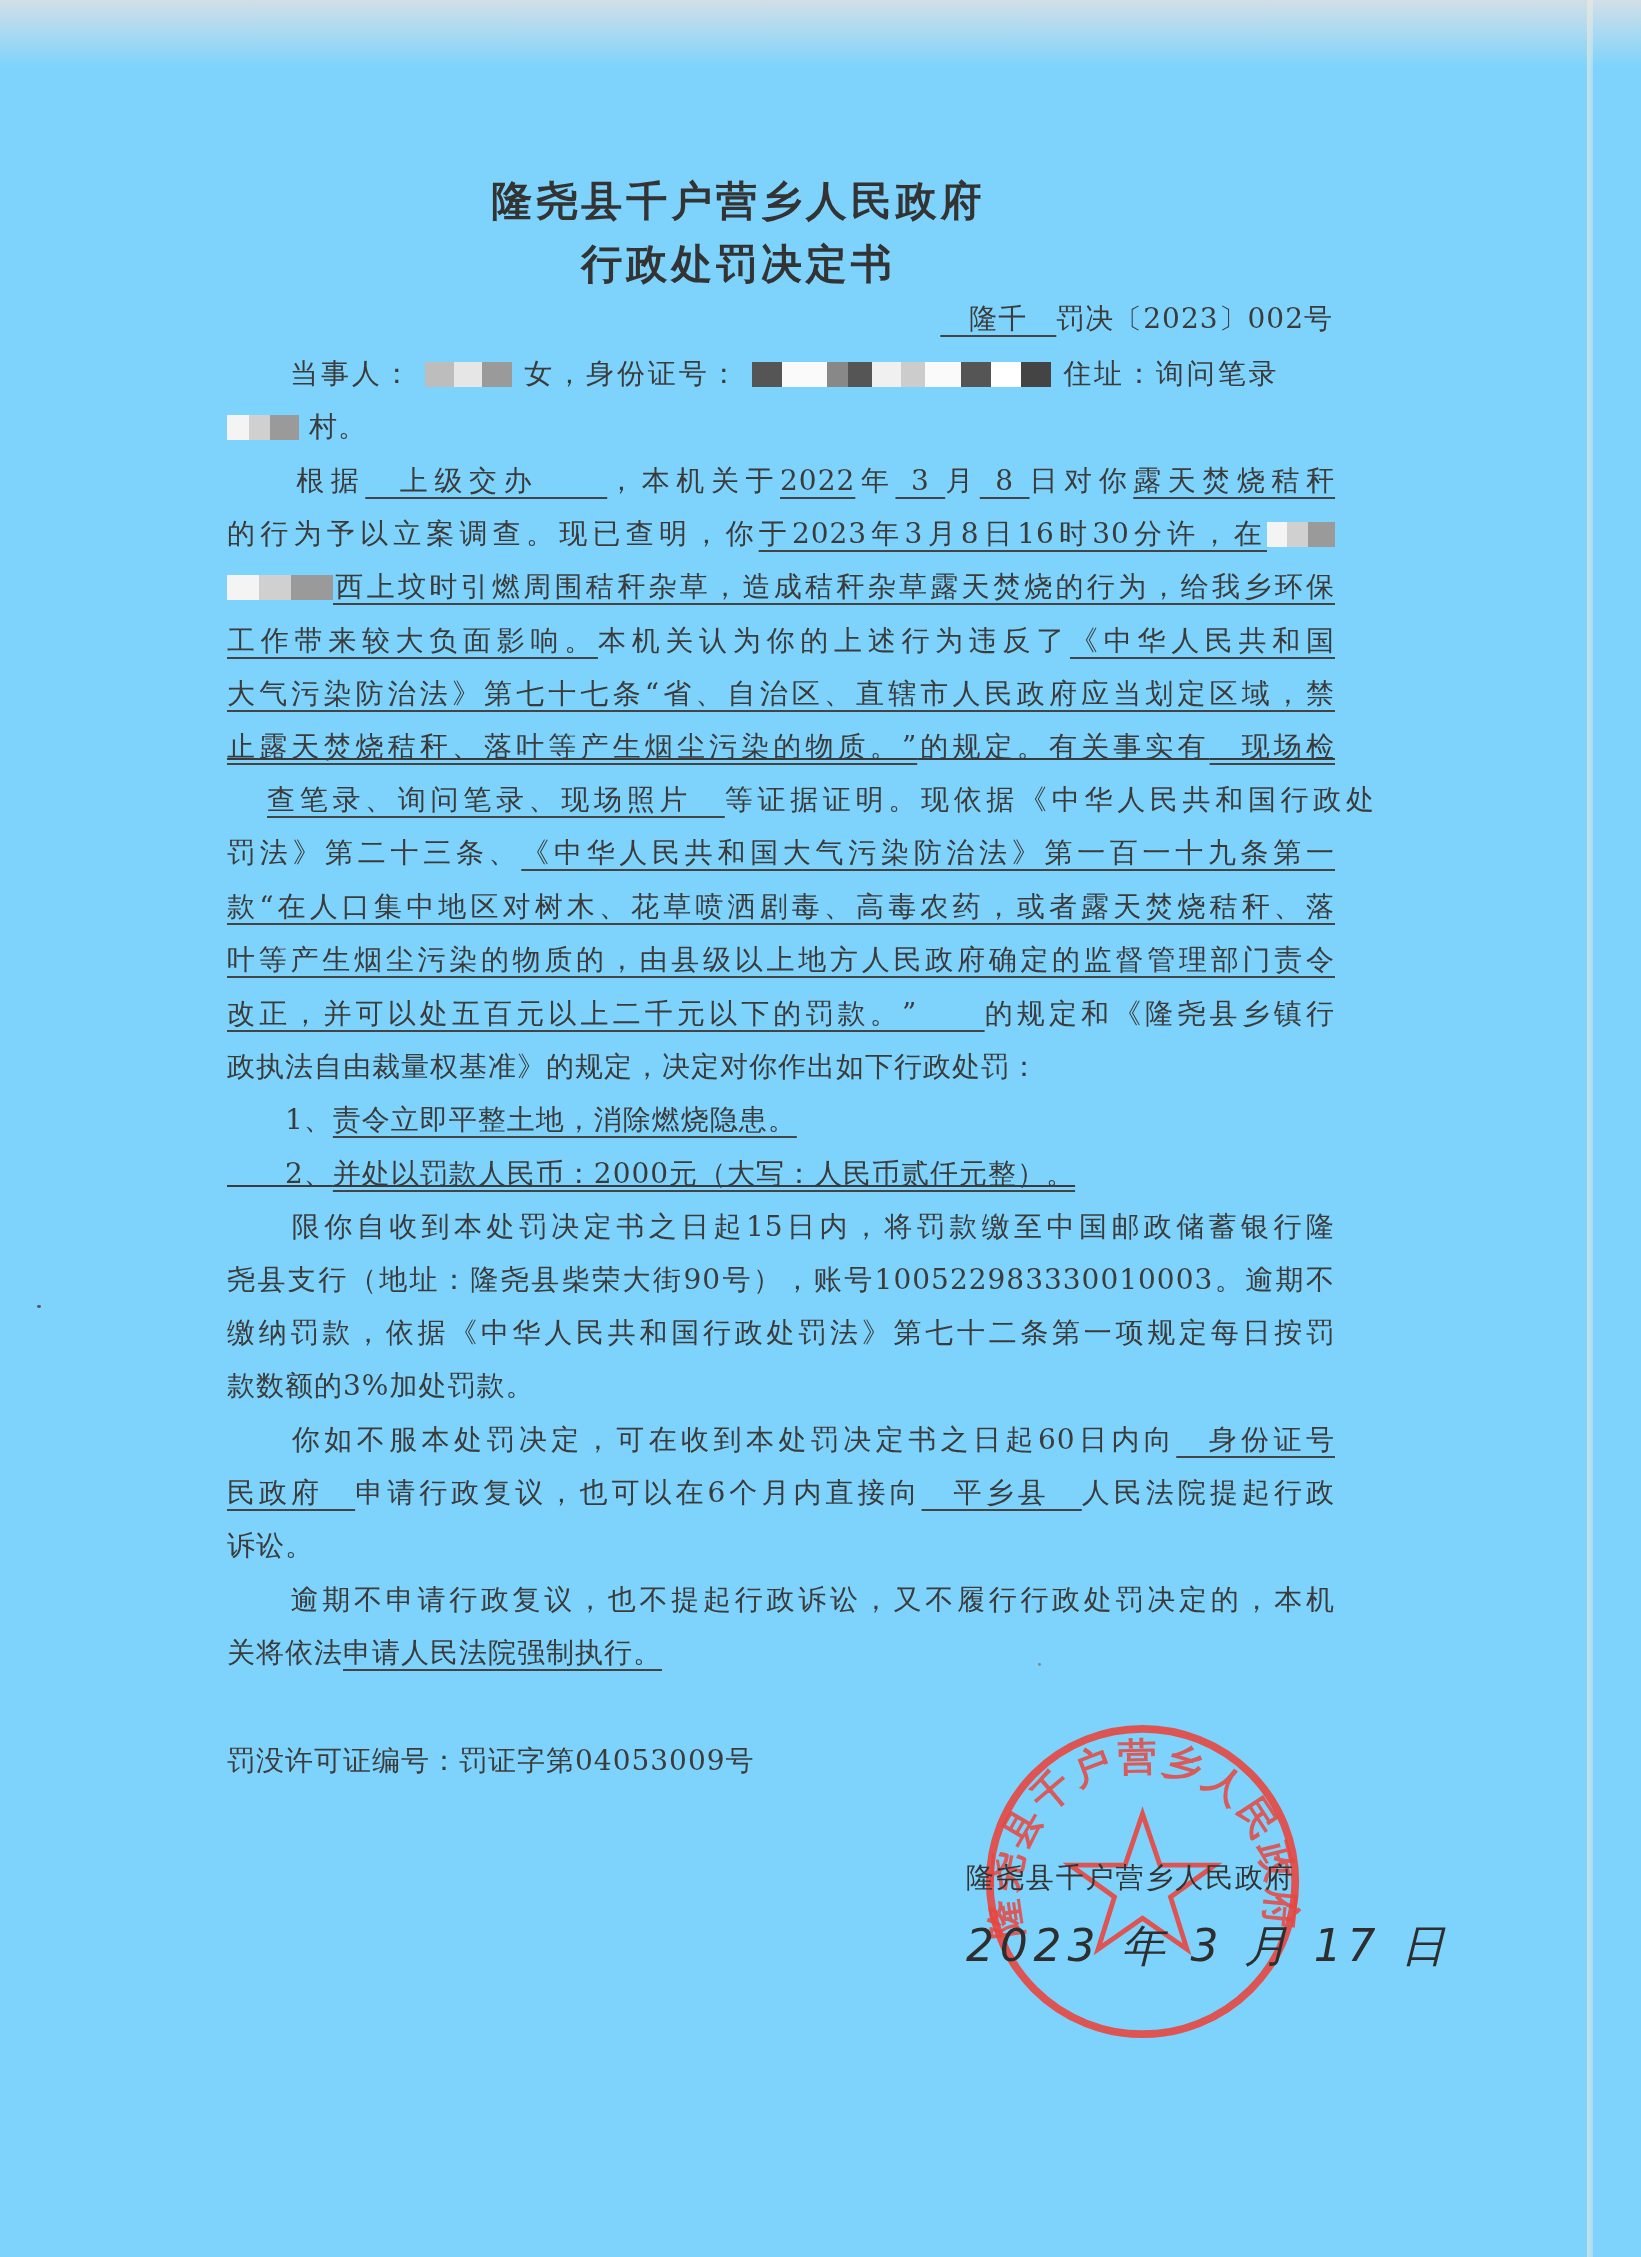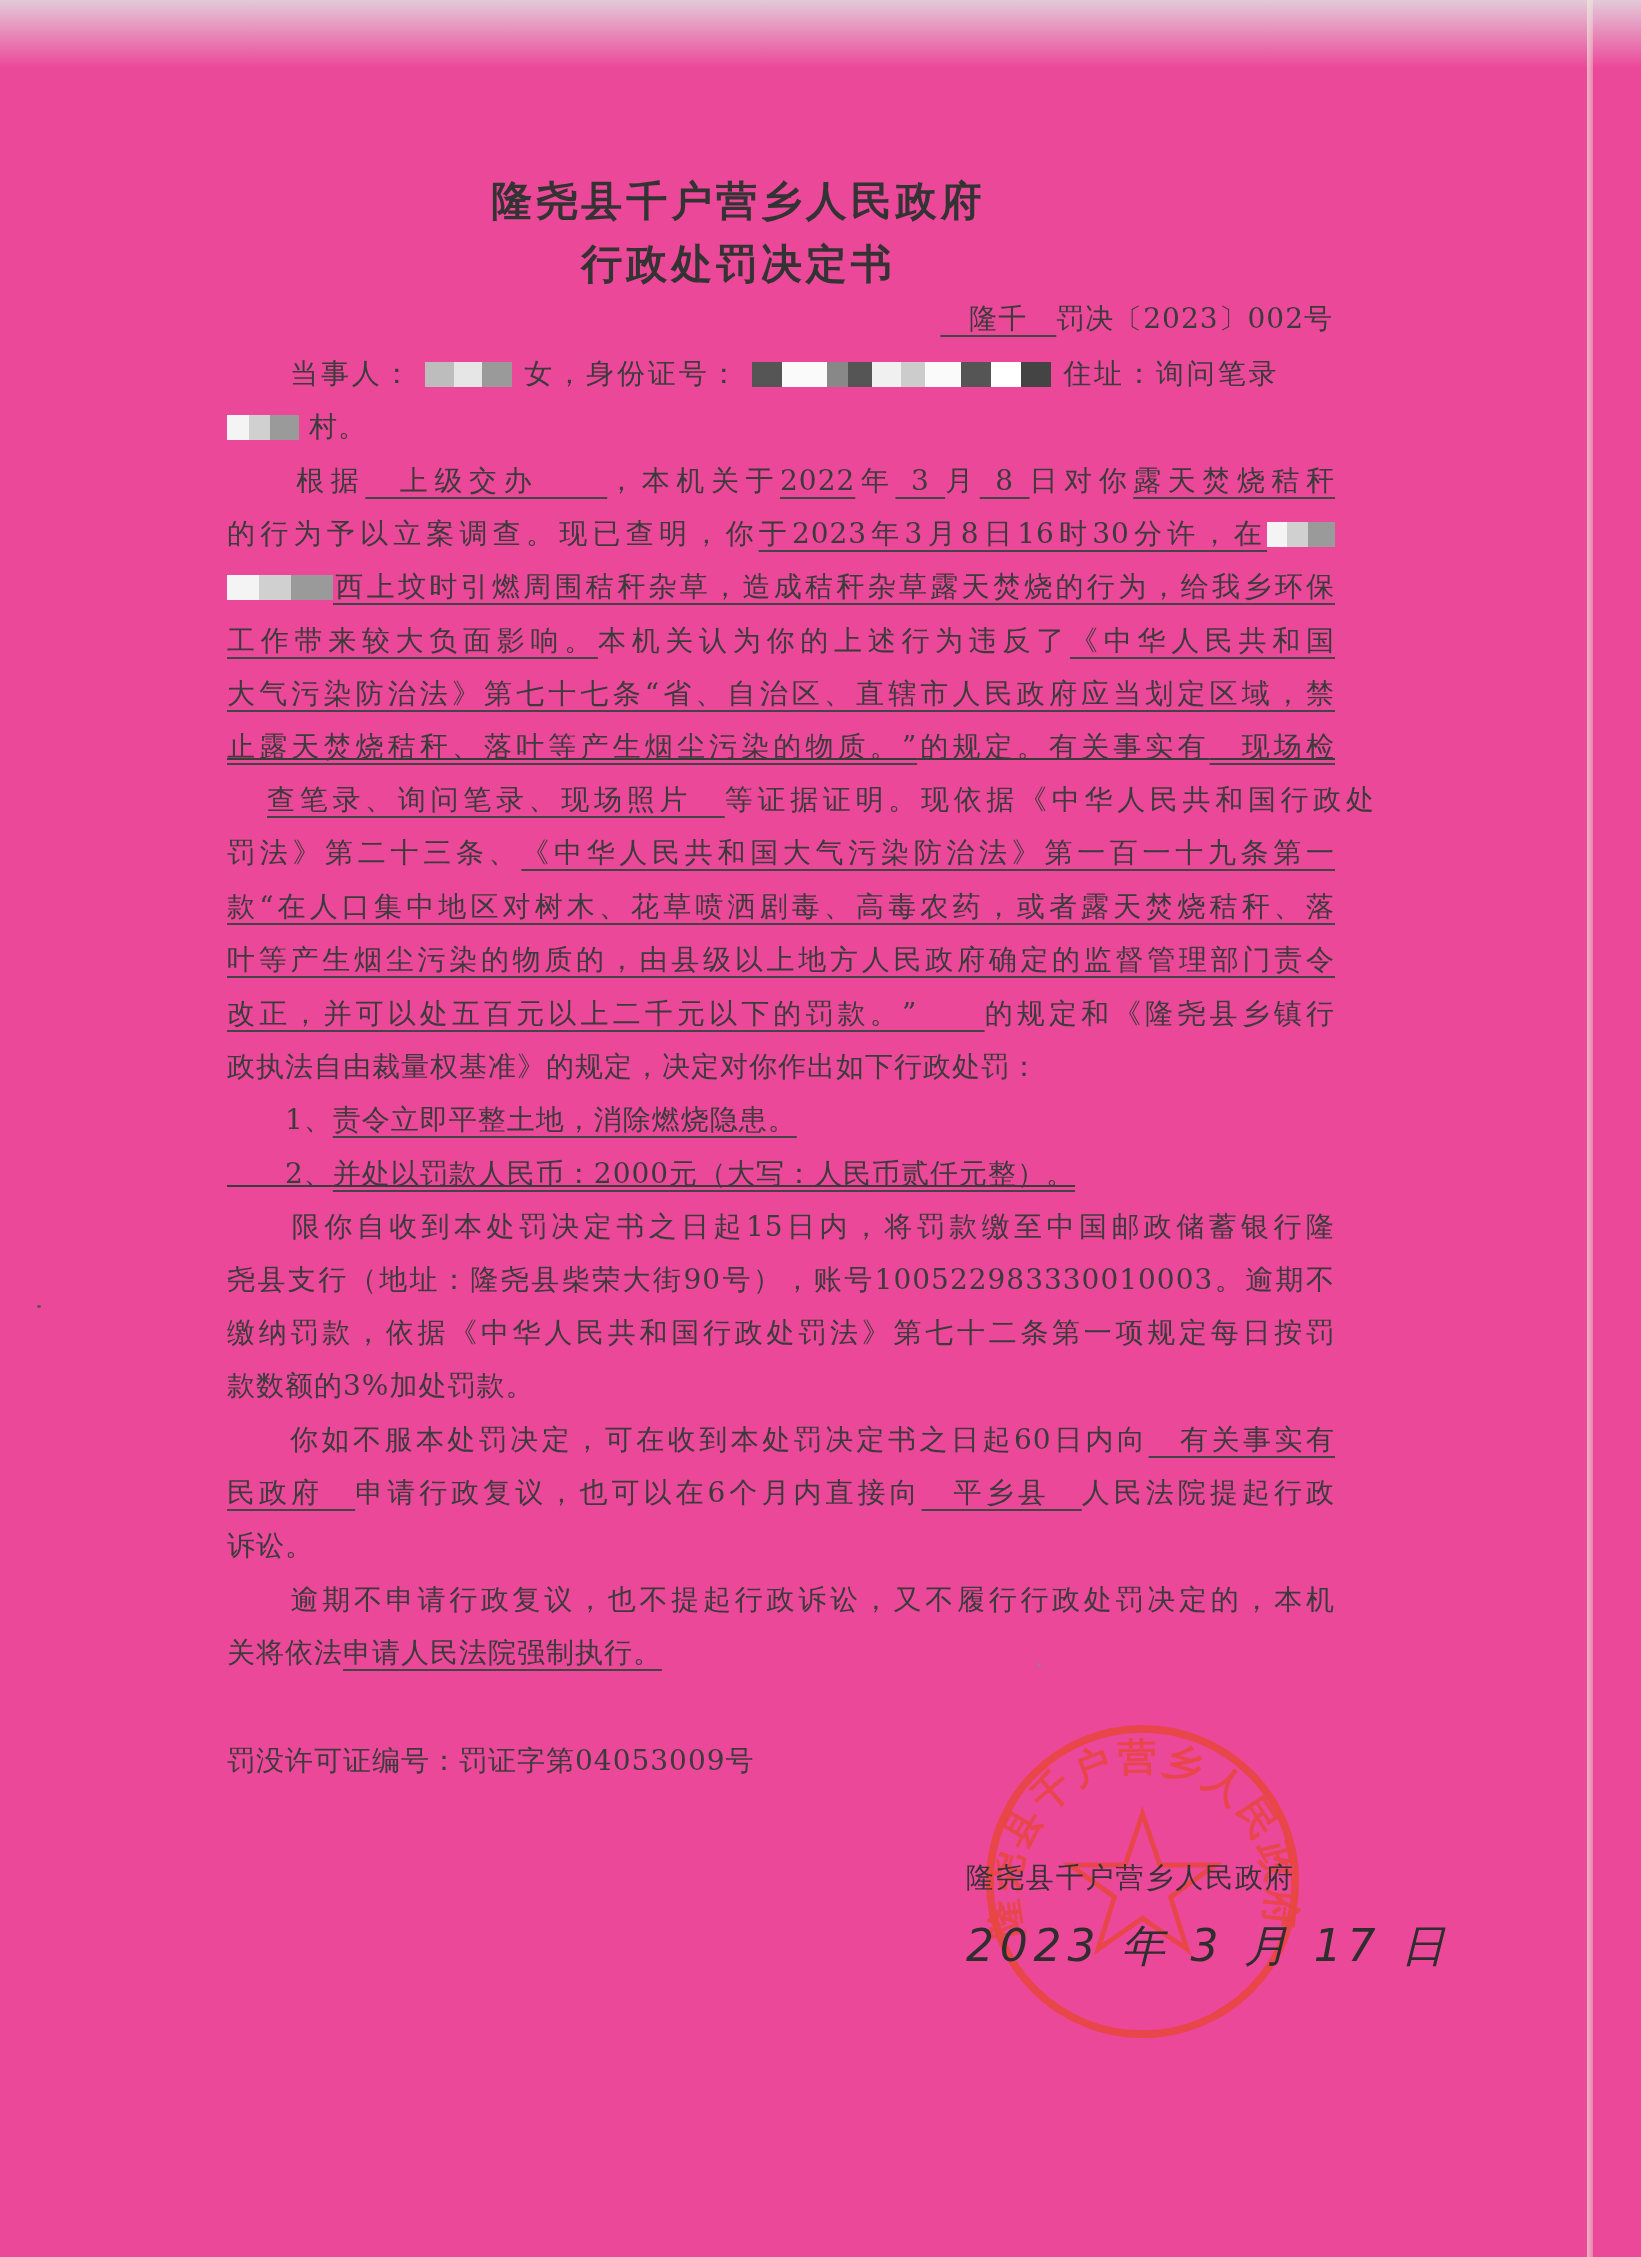--- a/index.html
+++ b/index.html
@@ -1,19 +1,19 @@
 <!DOCTYPE html>
 <html><head>
 <meta charset="utf-8">
 <style>
   html, body { margin: 0; padding: 0; background: #ffffff; }
   body { width: 1641px; height: 2257px; position: relative; overflow: hidden; }
   .page {
     position: absolute; left: 0; top: 0; width: 1641px; height: 2257px;
-    background: #ec4899;
+    background: #7dd3fc;
     font-family: "DejaVu Serif", "Liberation Serif", serif;
     color: #3b3b3b;
   }
   .scan-top {
     position: absolute; left: 0; top: 0; width: 1641px; height: 68px;
     background: linear-gradient(to bottom, rgba(225,225,228,0.85), rgba(255,255,255,0));
   }
   .scan-edge {
     position: absolute; left: 1587px; top: 0; width: 5.8px; height: 2257px;
     background: linear-gradient(to right, rgba(235,232,215,0.7), rgba(250,248,238,0.3));
@@ -95,21 +95,21 @@
       <div class="line" style="top: 887px;"><span class="u">款“在人口集中地区对树木、花草喷洒剧毒、高毒农药，或者露天焚烧秸秆、落</span></div>
       <div class="line" style="top: 940px;"><span class="u">叶等产生烟尘污染的物质的，由县级以上地方人民政府确定的监督管理部门责令</span></div>
       <div class="line" style="top: 994px;"><span class="u">改正，并可以处五百元以上二千元以下的罚款。”　　</span><span>的规定和《隆尧县乡镇行</span></div>
       <div class="line noj" style="top: 1047px;"><span>政执法自由裁量权基准》的规定，决定对你作出如下行政处罚：</span></div>
       <div class="line noj" style="top: 1100px;"><span>　　1、</span><span class="u">责令立即平整土地，消除燃烧隐患。</span></div>
       <div class="line noj" style="top: 1154px; text-decoration: underline;"><span>　　2、</span><span class="u">并处以罚款人民币：2000元（大写：人民币贰仟元整）。</span></div>
       <div class="line" style="top: 1207px;"><span>　　限你自收到本处罚决定书之日起15日内，将罚款缴至中国邮政储蓄银行隆</span></div>
       <div class="line" style="top: 1260px;"><span>尧县支行（地址：隆尧县柴荣大街90号），账号100522983330010003。逾期不</span></div>
       <div class="line" style="top: 1313px;"><span>缴纳罚款，依据《中华人民共和国行政处罚法》第七十二条第一项规定每日按罚</span></div>
       <div class="line noj" style="top: 1366px;"><span>款数额的3%加处罚款。</span></div>
-      <div class="line" style="top: 1420px;"><span>　　你如不服本处罚决定，可在收到本处罚决定书之日起60日内向</span><span class="u">　有关事实有</span></div>
+      <div class="line" style="top: 1420px;"><span>　　你如不服本处罚决定，可在收到本处罚决定书之日起60日内向</span><span class="u">　身份证号</span></div>
       <div class="line" style="top: 1473px;"><span class="u">民政府　</span><span>申请行政复议，也可以在6个月内直接向</span><span class="u">　平乡县　</span><span>人民法院提起行政</span></div>
       <div class="line noj" style="top: 1526px;"><span>诉讼。</span></div>
       <div class="line" style="top: 1580px;"><span>　　逾期不申请行政复议，也不提起行政诉讼，又不履行行政处罚决定的，本机</span></div>
       <div class="line noj" style="top: 1633px;"><span>关将依法</span><span class="u">申请人民法院强制执行。</span></div>
     </div>
 
   <div class="line noj" style="top:1741px;">罚没许可证编号：罚证字第04053009号</div>
 
   <svg class="stamp" viewBox="0 0 330 330">
     <circle cx="165" cy="165" r="158" fill="none" stroke="#e8463f" stroke-width="8" opacity="0.9"></circle>

